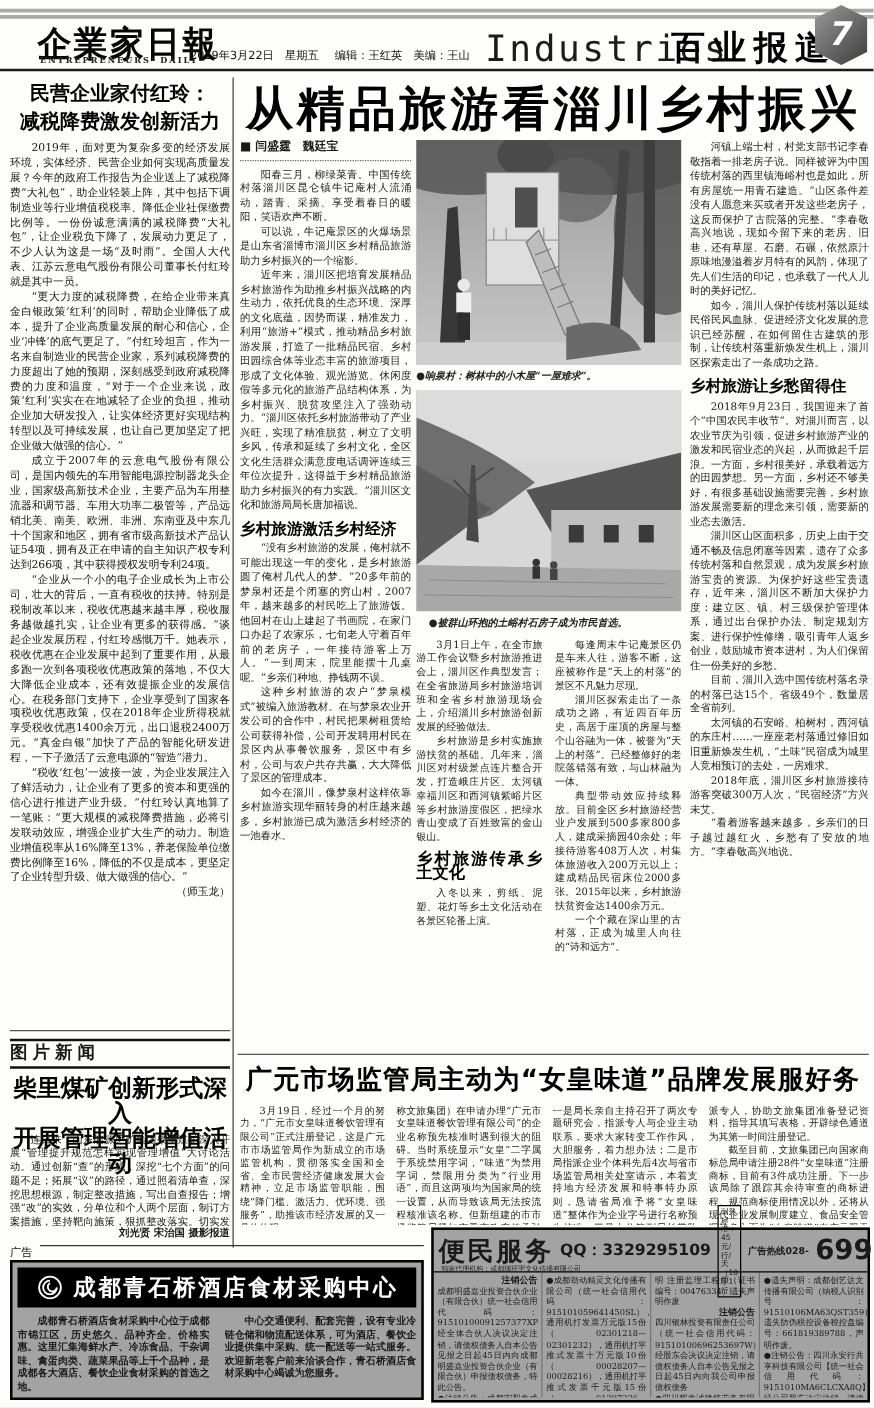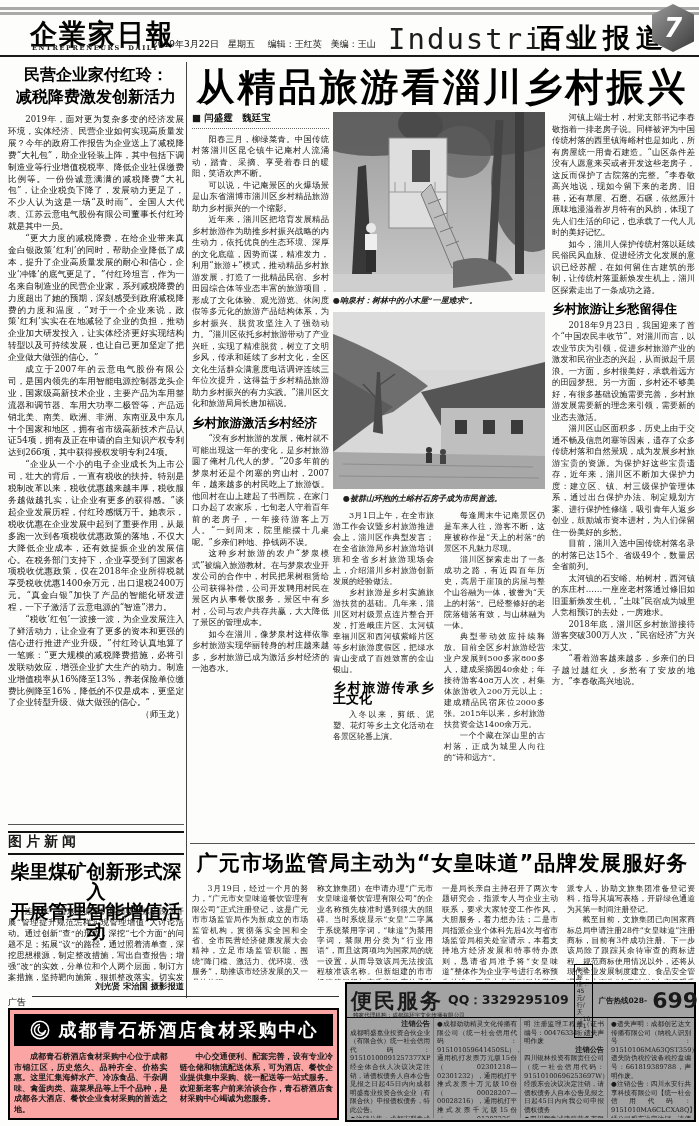--- a/index.html
+++ b/index.html
@@ -39,21 +39,21 @@
   .photo-frame svg { display:block; width:100%; height:100%; }
 
   
   .pn-strip { border-top:2.5px solid #111; border-bottom:2.5px solid #111; display:flex; }
   .pn-label { font-family:"DejaVu Sans",sans-serif; font-weight:900; font-size:14px; letter-spacing:4px; }
   .credit { font-family:"DejaVu Sans",sans-serif; font-weight:bold; font-size:8.3px; text-align:right; }
 
   
   .ad-label-row { font-size:9px; color:#111; display:flex; align-items:flex-start; gap:6px; font-family:"DejaVu Sans",sans-serif; }
   .ad-label-row .ln { flex:1; height:1px; background:#333; }
-  .ad-box { border:2.5px solid #000; background:#fca5a5; padding:4px; }
+  .ad-box { border:2.5px solid #000; background:#a3a3a3; padding:4px; }
   .ad-head { background:#000; color:#fff; height:32px; display:flex; align-items:center; justify-content:center; gap:8px; }
   .ad-title { font-family:"DejaVu Sans",sans-serif; font-weight:900; font-size:18px; letter-spacing:2px; white-space:nowrap; }
   .ad-body { display:flex; gap:12px; margin-top:5px; }
   .ad-body p { flex:1; font-size:8px; line-height:10.6px; font-weight:bold; text-align:justify; text-indent:2em; overflow:hidden; height:66px; }
 
   
   .svc-box { border:2px solid #000; background:#a3a3a3; }
   .svc-head { display:flex; align-items:center; border-bottom:1.5px solid #000; padding:2px 4px; gap:5px; height:34px; }
   .svc-title { font-family:"DejaVu Sans",sans-serif; font-weight:900; font-size:21px; letter-spacing:2px; white-space:nowrap; }
   .svc-qq { font-family:"DejaVu Sans",sans-serif; font-weight:900; font-size:12.5px; white-space:nowrap; }

